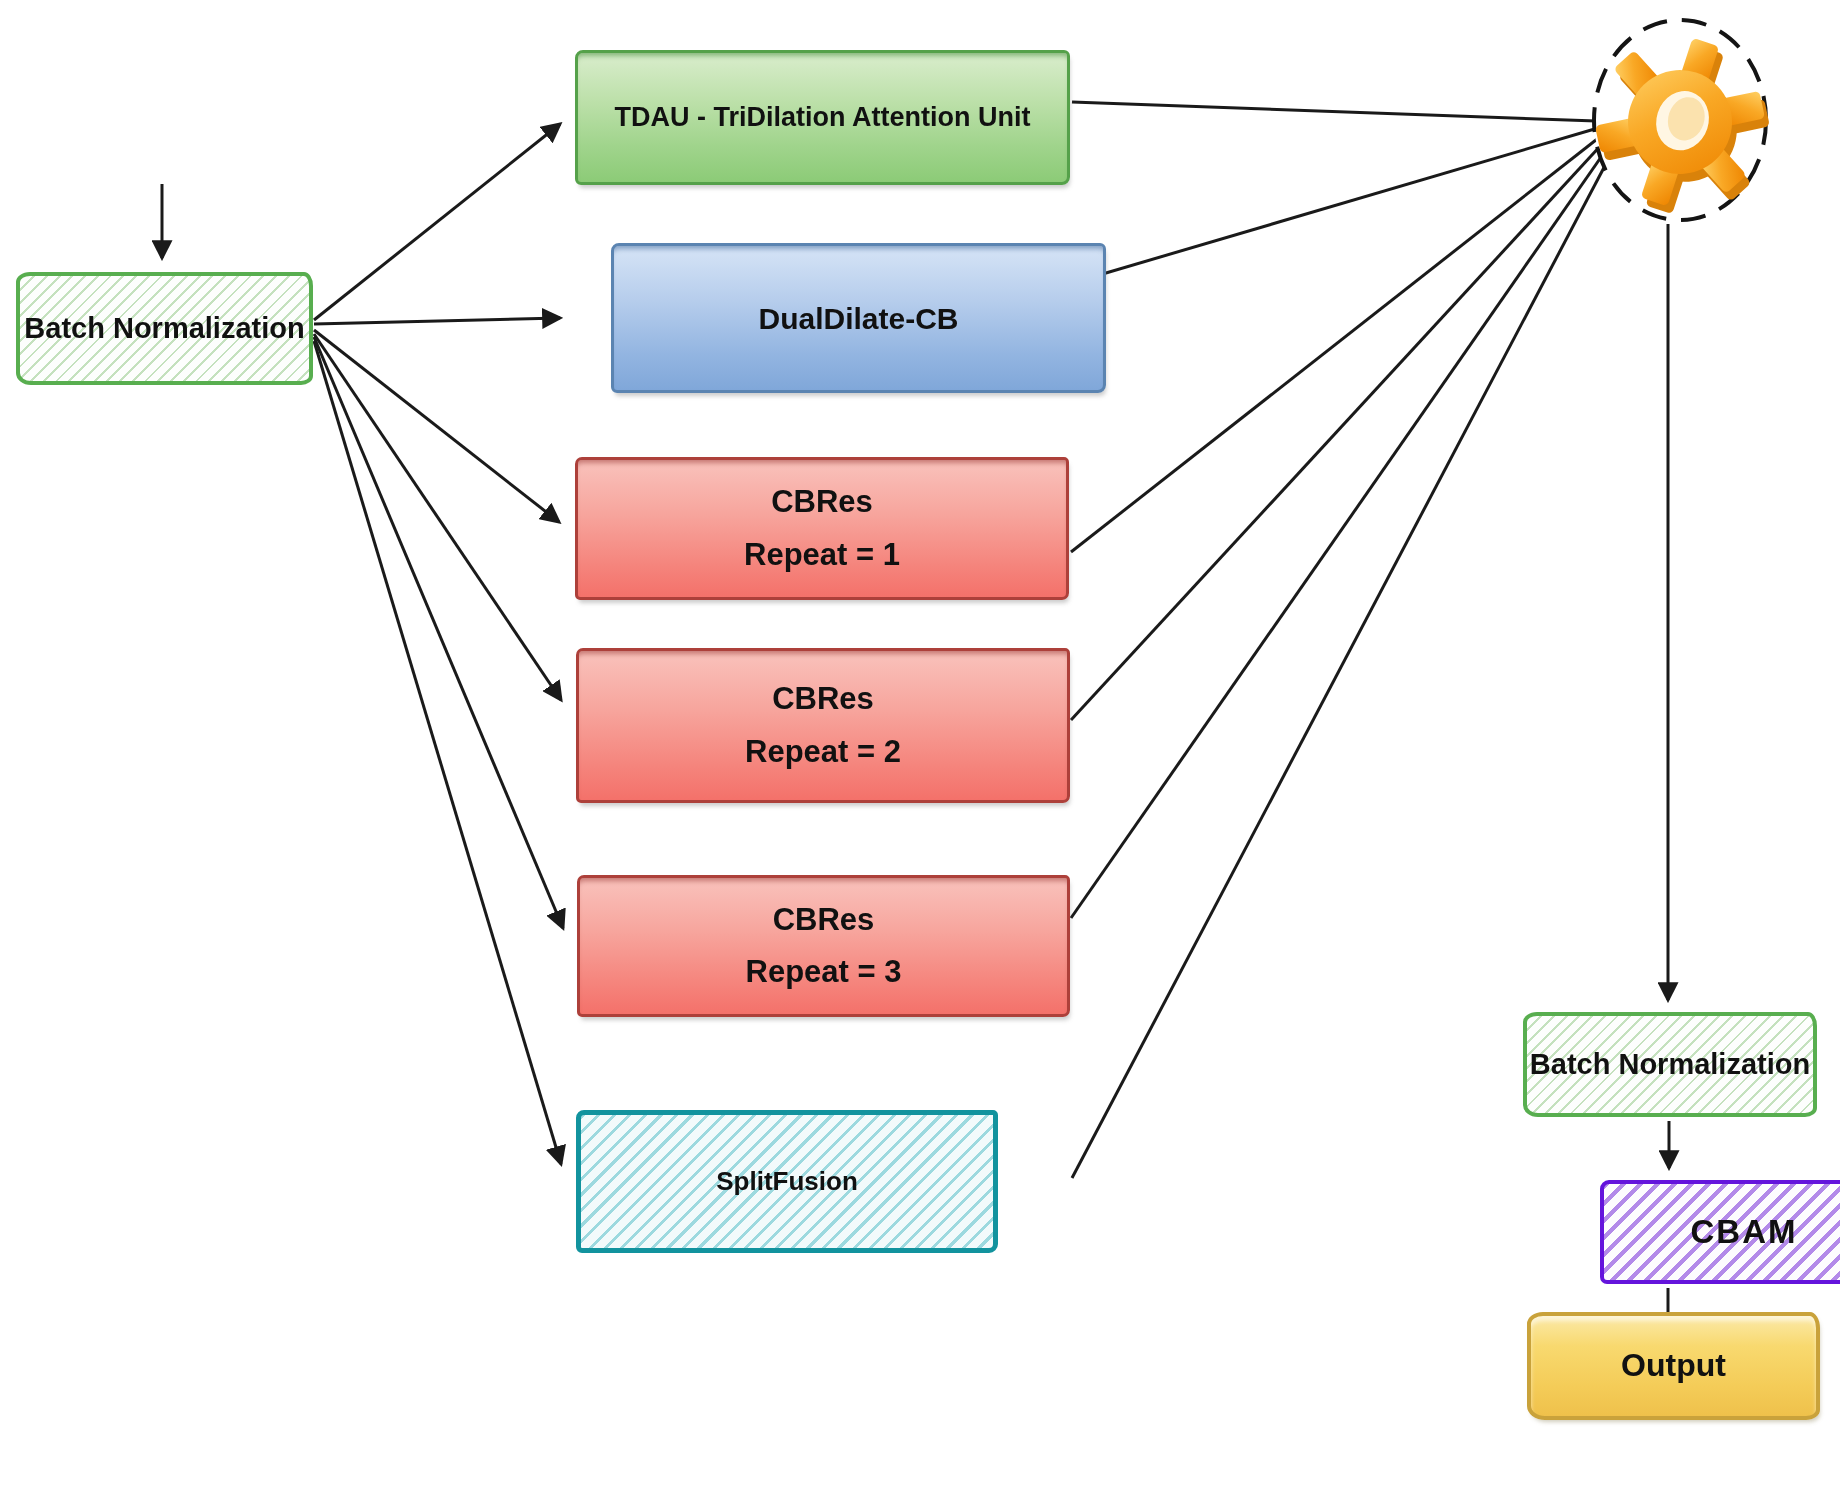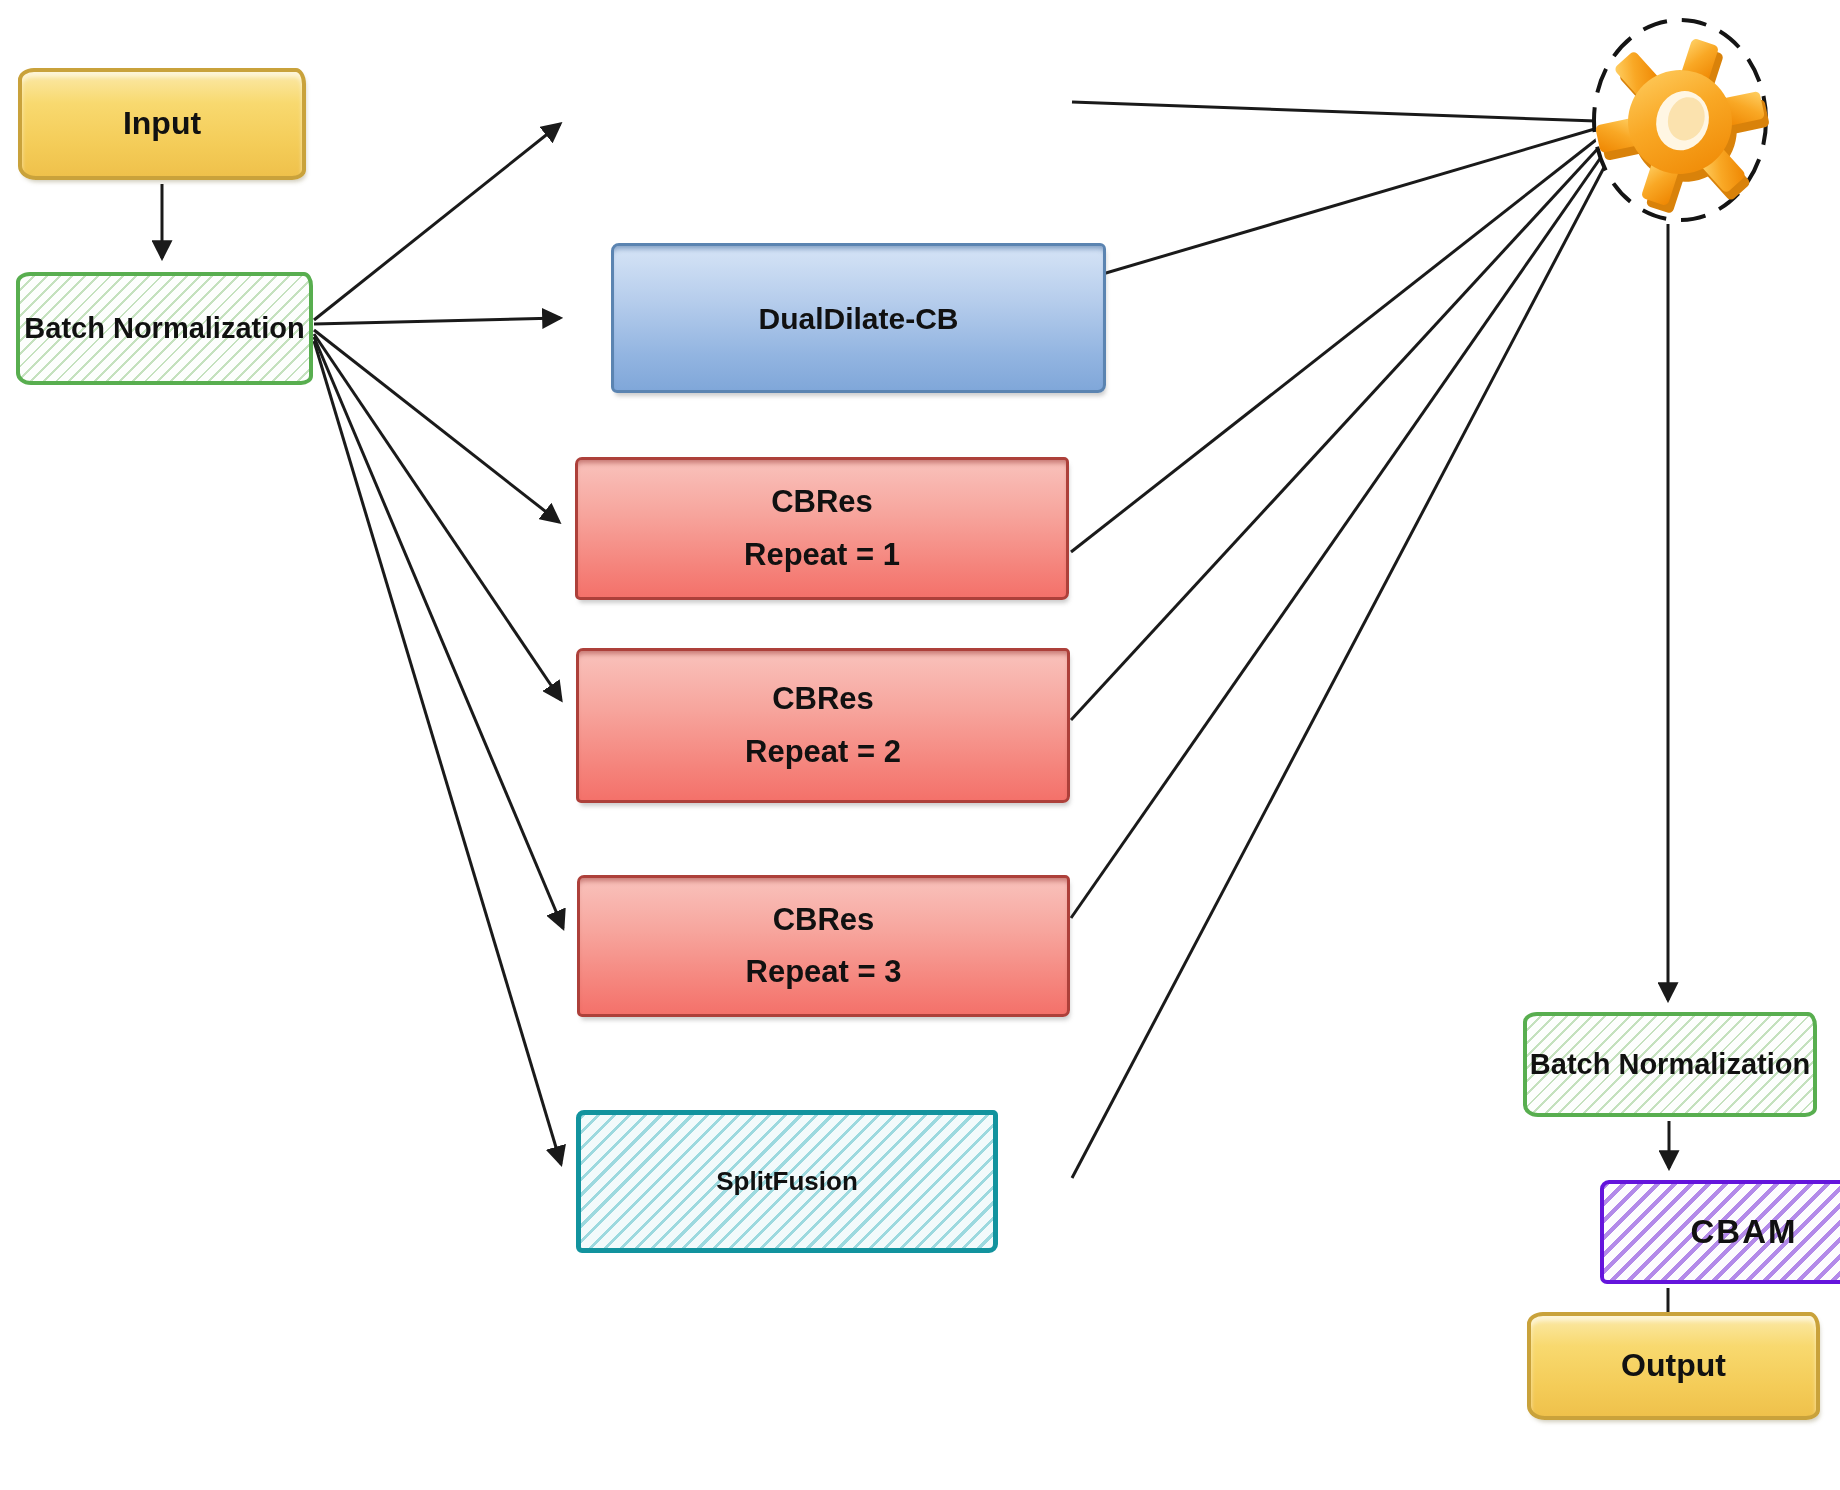--- a/index.html
+++ b/index.html
@@ -94,28 +94,28 @@
       <line x1="1071" y1="552" x2="1601" y2="136"></line>
       <line x1="1071" y1="720" x2="1603" y2="143"></line>
       <line x1="1071" y1="918" x2="1606" y2="150"></line>
       <line x1="1072" y1="1178" x2="1609" y2="158"></line>
       <line x1="1668" y1="224" x2="1668" y2="1000" marker-end="url(#arrow)"></line>
       <line x1="1669" y1="1121" x2="1669" y2="1168" marker-end="url(#arrow)"></line>
       <line x1="1668" y1="1288" x2="1668" y2="1336" marker-end="url(#arrow)"></line>
     </g>
   </svg>
 
-  <div class="node yellow" style="left:18px;top:68px;width:288px;height:112px;">
-    <span>Input</span>
-  </div>
 
   <div class="node hatch-green" style="left:16px;top:272px;width:297px;height:113px;">
     <span>Batch Normalization</span>
   </div>
 
+  <div class="node green-grad" style="left:575px;top:50px;width:495px;height:135px;">
+    <span>TDAU - TriDilation Attention Unit</span>
+  </div>
 
   <div class="node blue-grad" style="left:575px;top:243px;width:495px;height:150px;margin-left:36px;">
     <span>DualDilate-CB</span>
   </div>
 
   <div class="node red-grad" style="left:575px;top:457px;width:494px;height:143px;">
     <span>CBRes</span>
     <span class="sub">Repeat = 1</span>
   </div>
 

